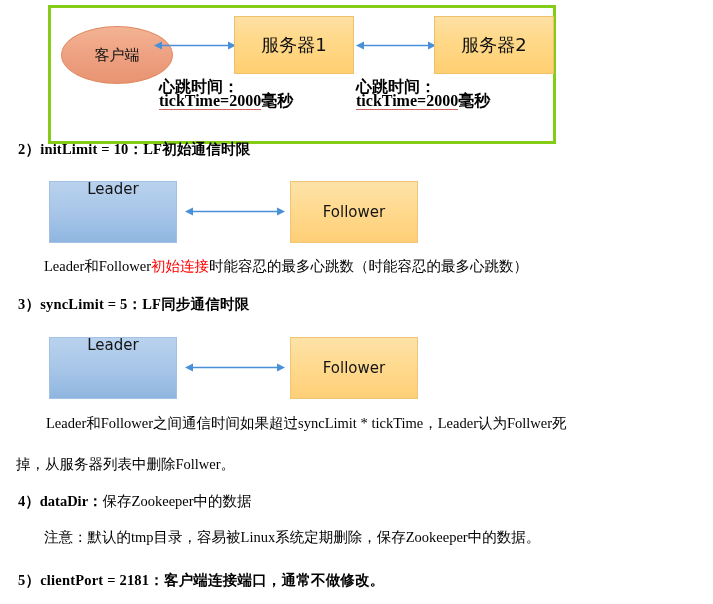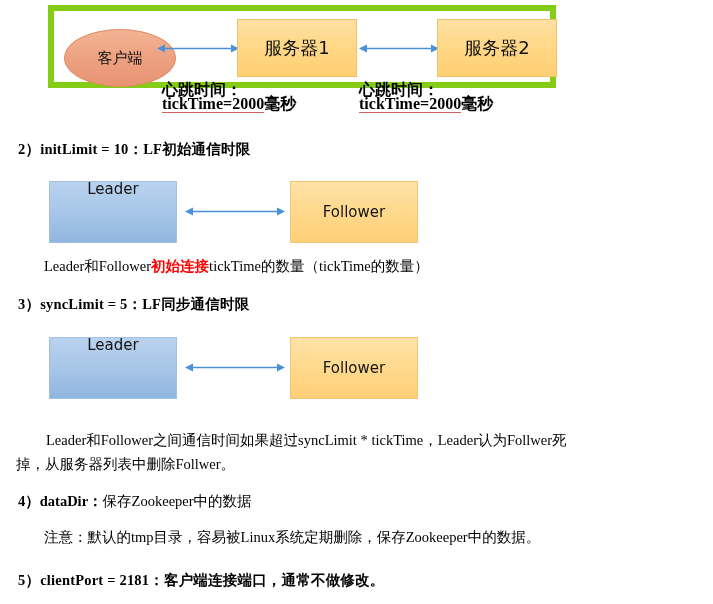--- a/index.html
+++ b/index.html
@@ -16,22 +16,22 @@
     color: #000000;
     -webkit-font-smoothing: antialiased;
   }
 
   
   .fig1-frame {
     position: absolute;
     left: 48px;
     top: 5px;
     width: 508px;
-    height: 83px;
-    border: 6px solid #84cc16;
+    height: 139px;
+    border: 3px solid #84cc16;
     background: #ffffff;
     box-sizing: border-box;
   }
   .client-ellipse {
     position: absolute;
     left: 10px;
     top: 18px;
     width: 110px;
     height: 56px;
     border-radius: 50%;
@@ -138,21 +138,21 @@
 
   
   .para {
     position: absolute;
     font-family: "Liberation Serif", "DejaVu Serif", serif;
     font-size: 14.5px;
     color: #000;
     white-space: nowrap;
     line-height: 18px;
   }
-  .red { color: #ff0000; font-weight: bold; }
+  .red { color: #ff0000; }
 </style>
 </head>
 <body>
 
 <div class="fig1-frame">
 
   <div class="client-ellipse">
     <span>客户端</span>
   </div>
 
@@ -203,40 +203,40 @@
     <line x1="7" y1="5.5" x2="93" y2="5.5" stroke="#4a90d9" stroke-width="1.6"></line>
     <path d="M0,5.5 L8,1.6 L8,9.4 Z" fill="#4a90d9"></path>
     <path d="M100,5.5 L92,1.6 L92,9.4 Z" fill="#4a90d9"></path>
   </svg>
 </div>
 
 <div class="lf-follower" style="left:290px; top:181px;">
   <span>Follower</span>
 </div>
 
-<div class="para" style="left:44px; top:257px;"><span>Leader和Follower</span><span class="red">初始连接</span><span>tickTime的数量（tickTime的数量）</span></div>
+<div class="para" style="left:44px; top:257px;"><span>Leader和Follower</span><span class="red">初始连接</span><span>时能容忍的最多心跳数（时能容忍的最多心跳数）</span></div>
 
 <div class="heading" style="left:18px; top:295px;">3）syncLimit = 5：LF同步通信时限</div>
 
 <div class="lf-leader" style="left:49px; top:337px;">
   <span>Leader</span>
 </div>
 
 <div class="arrow" style="left:185px; top:362px; width:100px;">
   <svg width="100" height="11" viewBox="0 0 100 11" xmlns="http://www.w3.org/2000/svg">
     <line x1="7" y1="5.5" x2="93" y2="5.5" stroke="#4a90d9" stroke-width="1.6"></line>
     <path d="M0,5.5 L8,1.6 L8,9.4 Z" fill="#4a90d9"></path>
     <path d="M100,5.5 L92,1.6 L92,9.4 Z" fill="#4a90d9"></path>
   </svg>
 </div>
 
 <div class="lf-follower" style="left:290px; top:337px;">
   <span>Follower</span>
 </div>
 
-<div class="para" style="left:46px; top:431px;">Leader和Follower之间通信时间如果超过syncLimit * tickTime，Leader认为Follwer死</div>
+<div class="para" style="left:46px; top:414px;">Leader和Follower之间通信时间如果超过syncLimit * tickTime，Leader认为Follwer死</div>
 <div class="para" style="left:16px; top:455px;">掉，从服务器列表中删除Follwer。</div>
 
 <div class="para" style="left:18px; top:492px;"><span style="font-weight:bold;">4）dataDir：</span><span>保存Zookeeper中的数据</span></div>
 
 <div class="para" style="left:44px; top:528px;">注意：默认的tmp目录，容易被Linux系统定期删除，保存Zookeeper中的数据。</div>
 
 <div class="heading" style="left:18px; top:571px;">5）clientPort = 2181：客户端连接端口，通常不做修改。</div>
 
 </body></html>

